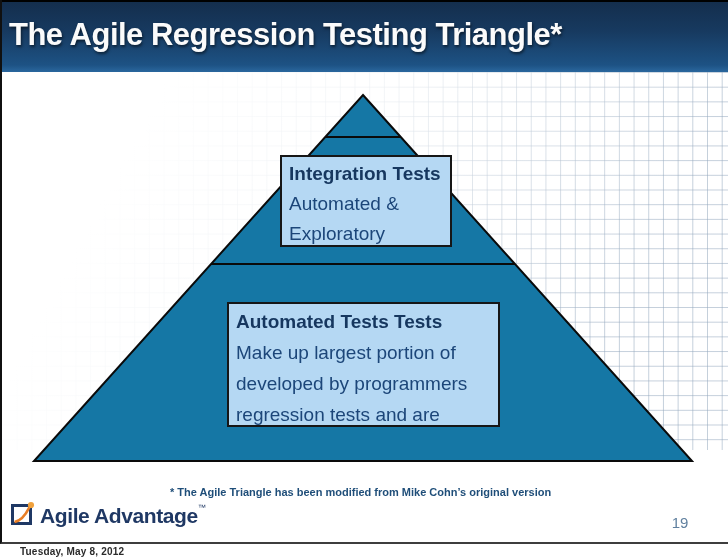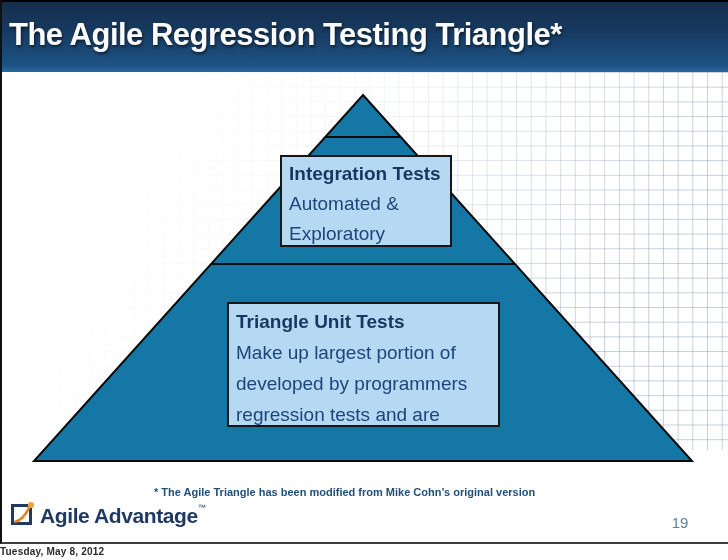--- a/index.html
+++ b/index.html
@@ -56,21 +56,21 @@
   .callout{
     position:absolute;background:var(--box-fill);
     border:2px solid #161616;color:#1C4679;
     font-size:19px;line-height:30px;padding:2px 6px 0 7px;white-space:nowrap;
   }
   .callout .callout-title{font-weight:700;color:#16375F;}
   .box-integration{left:278px;top:83px;width:172px;height:92px;}
   .box-unit{left:225px;top:230px;width:273px;height:125px;line-height:31px;}
 
   .footnote{
-    position:absolute;left:152px;top:412px;width:420px;
+    position:absolute;left:168px;top:412px;width:420px;
     color:var(--footnote-blue);font-size:11px;font-weight:700;line-height:16px;
   }
 
   .logo{position:absolute;left:8px;top:428px;width:230px;text-align:right;}
   .logo-row{display:flex;align-items:center;}
   .logo-mark{flex:0 0 auto;margin-right:3px;}
   .logo-brand{
     color:var(--navy);font-size:21px;font-weight:700;letter-spacing:-0.4px;white-space:nowrap;
   }
   .logo-tm{font-size:8px;vertical-align:top;position:relative;top:-1px;color:var(--navy);font-weight:400;}
@@ -79,21 +79,21 @@
     margin-top:1px;white-space:nowrap;
   }
 
   .page-number{
     position:absolute;left:660px;top:442px;width:36px;text-align:center;
     color:var(--page-num);font-size:15px;
   }
 
   .date-strip{
     position:absolute;left:0;top:544px;width:728px;height:15px;background:#fff;
-    display:flex;align-items:center;padding-left:0;
+    display:flex;align-items:center;padding-left:20px;
   }
   .date-text{font-size:10px;font-weight:700;color:#2B2B2B;letter-spacing:0.2px;}
 </style>
 </head>
 <body>
 
 <div class="stage">
 
   <div class="slide">
 
@@ -112,21 +112,21 @@
         <line x1="209" y1="192" x2="513" y2="192" style="stroke:#0A0A0A;stroke-width:2"></line>
       </svg>
 
       <div class="callout box-integration">
         <div class="callout-title">Integration Tests</div>
         <div>Automated &amp;</div>
         <div>Exploratory</div>
       </div>
 
       <div class="callout box-unit">
-        <div class="callout-title">Triangle Unit Tests</div>
+        <div class="callout-title">Automated Tests Tests</div>
         <div>Make up largest portion of</div>
         <div>developed by programmers</div>
         <div>regression tests and are</div>
       </div>
 
       <div class="footnote">* The Agile Triangle has been modified from Mike Cohn’s original version</div>
 
       <div class="logo">
         <div class="logo-row">
           <span class="logo-mark">

